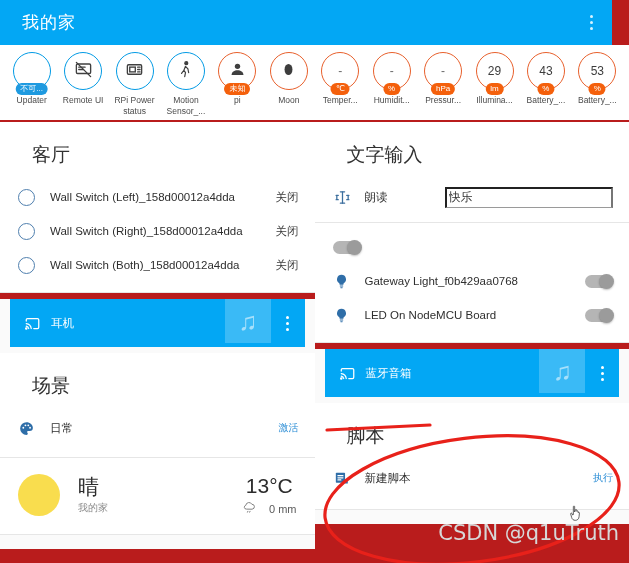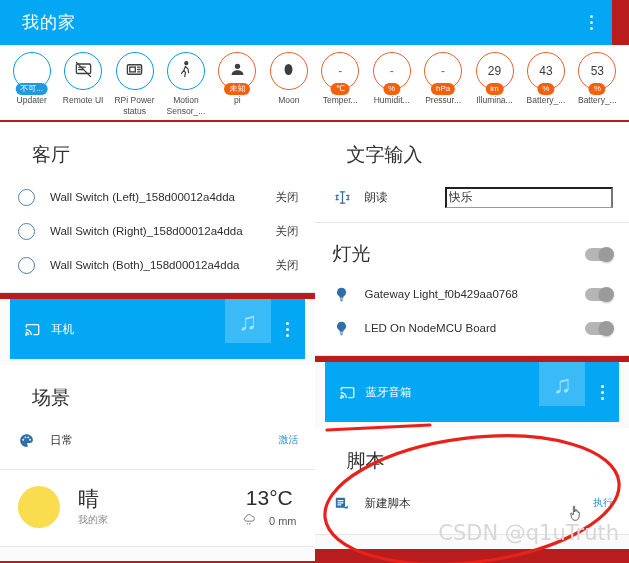--- a/index.html
+++ b/index.html
@@ -170,21 +170,21 @@
     width: 15px; height: 15px;
     border-radius: 50%;
     background: #9b9b9b;
     top: -1px; right: -1px;
     box-shadow: 0 1px 2px rgba(0,0,0,.25);
   }
 
   
   .media {
     position: relative;
-    height: 60px;
+    height: 48px;
     margin: 6px 10px 0 10px;
     background: #03a7f4;
     display: flex; align-items: center;
     padding: 0 6px 0 14px;
     overflow: hidden;
     cursor: pointer;
   }
   .media-cast { color: #ffffff; display:flex; align-items:center; }
   .media-name {
     color: #ffffff; font-size: 11.5px;
@@ -480,21 +480,20 @@
               <path d="M20 9v6M18 9h3M18 15h3"></path>
             </svg>
           </span>
           <span class="row-label" style="flex:0 0 74px">朗读</span>
           <input class="tf" type="text" value="快乐" placeholder="" style="">
         </div>
       </div>
 
       <div class="card">
         <div class="card-title-row">
-          <span class="t">灯光</span>
           <span class="switch"></span>
         </div>
         <div id="light-rows">
             <div class="row">
               <span class="row-icon bulb">
                 <svg width="17" height="17" viewBox="0 0 24 24" fill="#2f6ea8">
         <path d="M12 2.5a6.3 6.3 0 0 0-3.6 11.5c.6.5.9 1.1.9 1.8v.7h5.4v-.7c0-.7.3-1.3.9-1.8A6.3 6.3 0 0 0 12 2.5z"></path>
         <rect x="9.4" y="17.6" width="5.2" height="1.5" rx=".6"></rect>
                   <rect x="10.3" y="20" width="3.4" height="1.4" rx=".6"></rect>
                 </svg>

